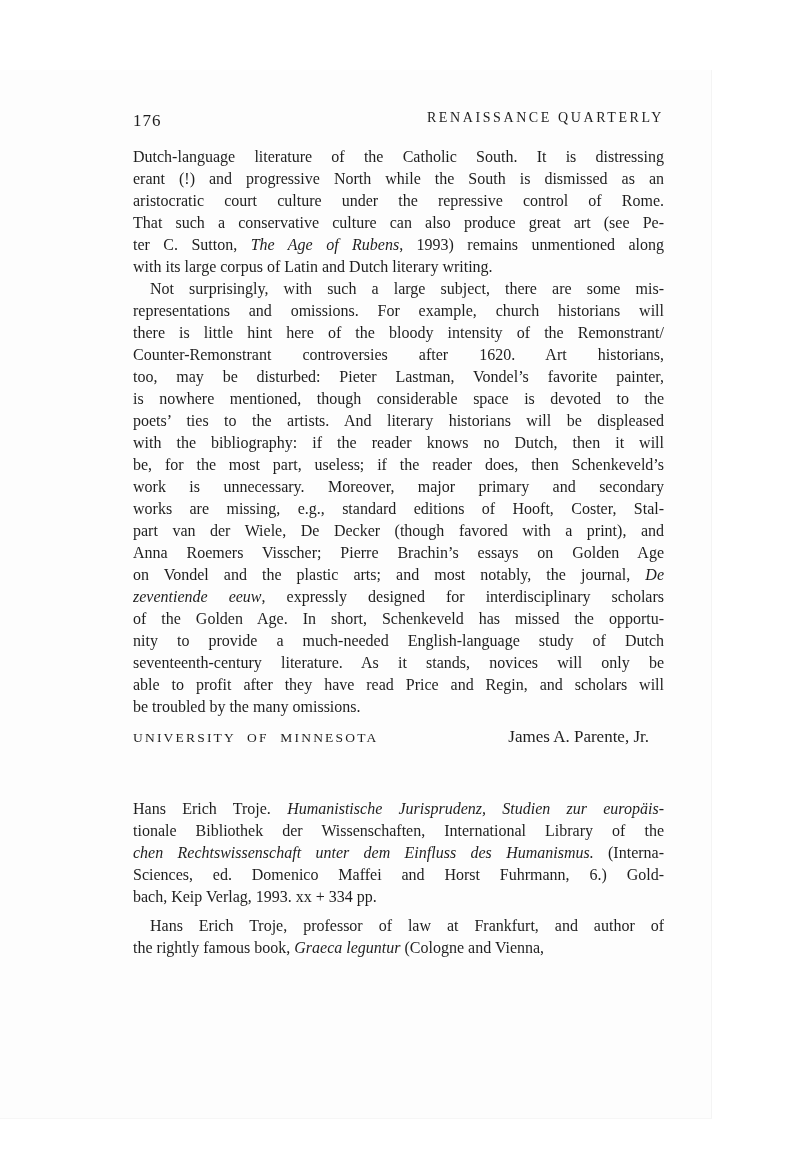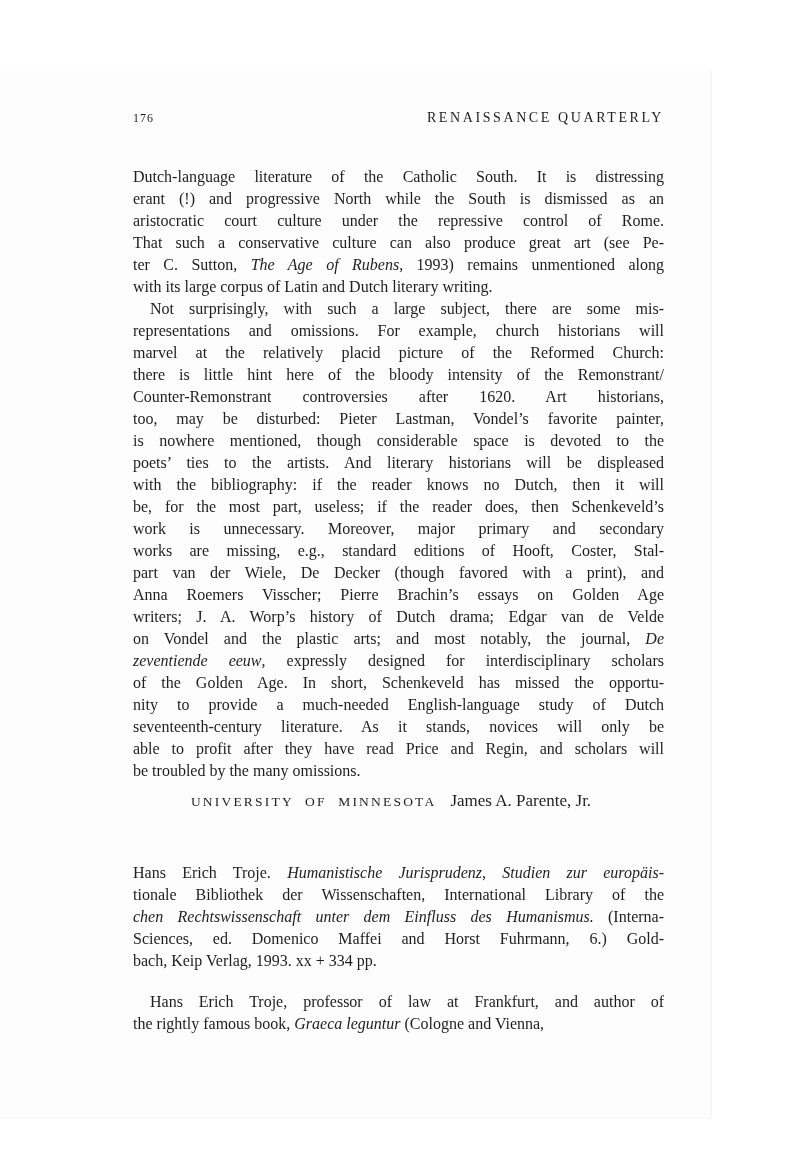--- a/index.html
+++ b/index.html
@@ -19,61 +19,61 @@
     border-right: 1px solid #f4f4f4;
     border-bottom: 1px solid #f6f6f6;
   }
   .running-head {
     position: absolute;
     top: 110px; left: 133px; width: 531px;
     height: 20px;
   }
   .folio {
     position: absolute; left: 0; top: 1px;
-    font-size: 12px; letter-spacing: 1px;
+    font-size: 17px; letter-spacing: 1px;
   }
   .journal-title {
     position: absolute; left: 0; right: 0;
     text-align: right;
     font-size: 14px; letter-spacing: 2.6px;
   }
   .text-block {
     position: absolute;
-    top: 166px; left: 133px; width: 531px;
+    top: 146px; left: 133px; width: 531px;
   }
   .para { font-size: 16px; }
   .line {
     height: 22px; line-height: 22px;
     text-align: justify;
     text-align-last: justify;
     overflow: hidden;
     white-space: normal;
   }
   .line.last { text-align-last: left; }
   .line.indent { padding-left: 17px; }
   .line i { font-style: italic; }
   .signature {
     height: 22px; line-height: 22px;
     display: flex;
-    justify-content: center;
+    justify-content: space-between;
     align-items: baseline;
     gap: 14px;
   }
   .institution {
     font-size: 13.5px;
     letter-spacing: 2.2px;
     word-spacing: 6px;
   }
   .reviewer {
     font-size: 17px;
     padding-right: 15px;
     margin-top: 8px;
   }
   .review2 { margin-top: 58px; }
-  .review2 .first-para { margin-top: 19px; }
+  .review2 .first-para { margin-top: 7px; }
 </style>
 </head>
 <body>
 
 <div class="scan-tint"></div>
 
 <header class="running-head">
   <span class="folio">176</span>
   <span class="journal-title">RENAISSANCE QUARTERLY</span>
 </header>
@@ -84,33 +84,31 @@
         <div class="line"><span>Dutch-language literature of the Catholic South. It is distressing</span></div>
         <div class="line"><span>erant (!) and progressive North while the South is dismissed as an</span></div>
         <div class="line"><span>aristocratic court culture under the repressive control of Rome.</span></div>
         <div class="line"><span>That such a conservative culture can also produce great art (see Pe-</span></div>
         <div class="line"><span>ter C. Sutton, </span><i>The Age of Rubens</i><span>, 1993) remains unmentioned along</span></div>
         <div class="line last"><span>with its large corpus of Latin and Dutch literary writing.</span></div>
       </div>
     <div class="para">
         <div class="line indent"><span>Not surprisingly, with such a large subject, there are some mis-</span></div>
         <div class="line"><span>representations and omissions. For example, church historians will</span></div>
-        <div class="line"><span>marvel at the relatively placid picture of the Reformed Church:</span></div>
         <div class="line"><span>there is little hint here of the bloody intensity of the Remonstrant/</span></div>
         <div class="line"><span>Counter-Remonstrant controversies after 1620. Art historians,</span></div>
         <div class="line"><span>too, may be disturbed: Pieter Lastman, Vondel’s favorite painter,</span></div>
         <div class="line"><span>is nowhere mentioned, though considerable space is devoted to the</span></div>
         <div class="line"><span>poets’ ties to the artists. And literary historians will be displeased</span></div>
         <div class="line"><span>with the bibliography: if the reader knows no Dutch, then it will</span></div>
         <div class="line"><span>be, for the most part, useless; if the reader does, then Schenkeveld’s</span></div>
         <div class="line"><span>work is unnecessary. Moreover, major primary and secondary</span></div>
         <div class="line"><span>works are missing, e.g., standard editions of Hooft, Coster, Stal-</span></div>
         <div class="line"><span>part van der Wiele, De Decker (though favored with a print), and</span></div>
         <div class="line"><span>Anna Roemers Visscher; Pierre Brachin’s essays on Golden Age</span></div>
-        <div class="line"><span>writers; J. A. Worp’s history of Dutch drama; Edgar van de Velde</span></div>
         <div class="line"><span>on Vondel and the plastic arts; and most notably, the journal, </span><i>De</i></div>
         <div class="line"><i>zeventiende eeuw</i><span>, expressly designed for interdisciplinary scholars</span></div>
         <div class="line"><span>of the Golden Age. In short, Schenkeveld has missed the opportu-</span></div>
         <div class="line"><span>nity to provide a much-needed English-language study of Dutch</span></div>
         <div class="line"><span>seventeenth-century literature. As it stands, novices will only be</span></div>
         <div class="line"><span>able to profit after they have read Price and Regin, and scholars will</span></div>
         <div class="line last"><span>be troubled by the many omissions.</span></div>
       </div>
     <div class="signature">
       <span class="institution">UNIVERSITY OF MINNESOTA</span>

